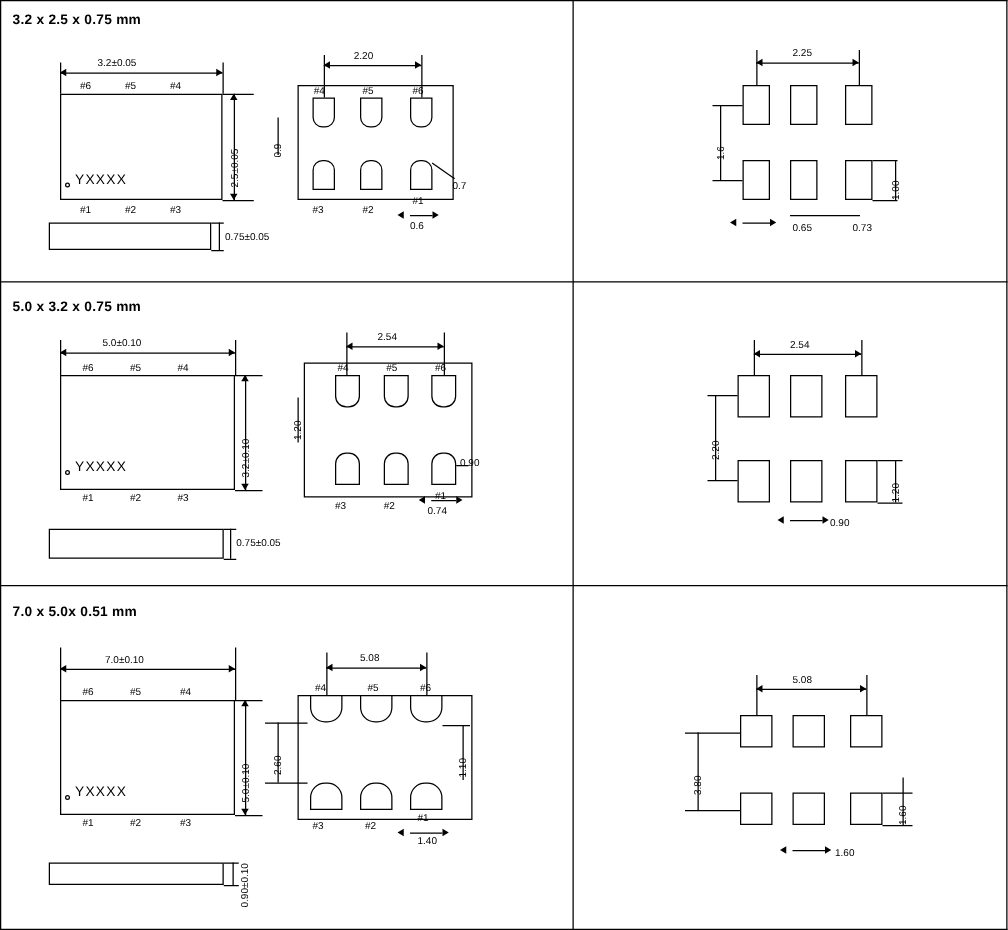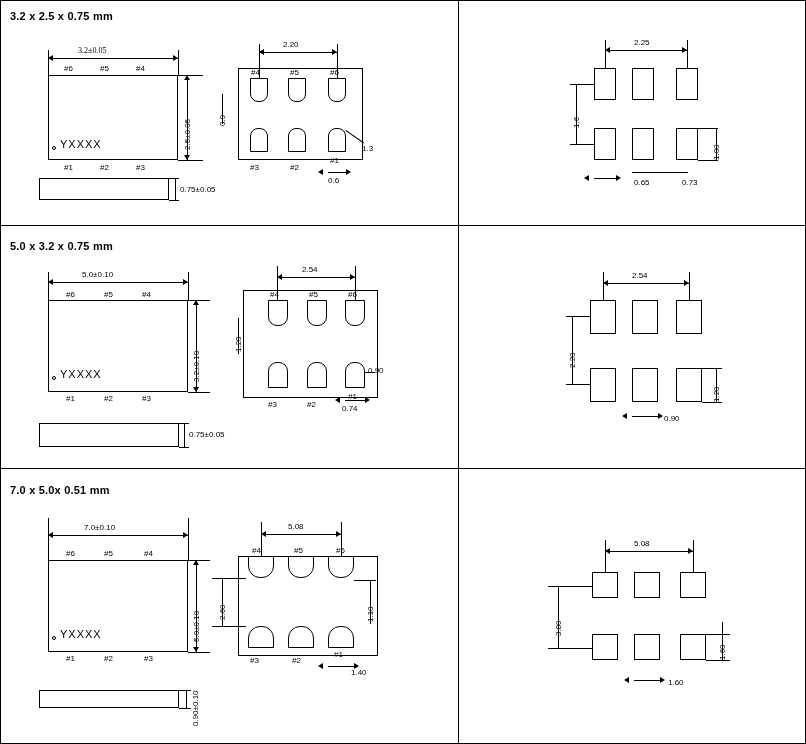--- a/index.html
+++ b/index.html
@@ -61,21 +61,21 @@
 
   <div class="box" style="left:48px;top:75px;width:130px;height:85px;"></div>
   <div class="dot" style="left:52px;top:146px;"></div>
   <div class="ymark" style="left:60px;top:138px;">YXXXX</div>
 
   <div class="ext" style="left:48px;top:50px;width:1px;height:25px;"></div>
   <div class="ext" style="left:178px;top:50px;width:1px;height:25px;"></div>
   <div class="hdim" style="left:48px;top:58px;width:130px;"></div>
   <div class="ah ah-l" style="left:48px;top:55px;"></div>
   <div class="ah ah-r" style="left:173px;top:55px;"></div>
-  <div class="lbl" style="left:78px;top:46px;font-family:Liberation Serif, serif;">3.2±0.05</div>
+  <div class="lbl" style="left:78px;top:46px;">3.2±0.05</div>
 
   <div class="ext" style="left:178px;top:75px;width:25px;height:1px;"></div>
   <div class="ext" style="left:178px;top:160px;width:25px;height:1px;"></div>
   <div class="vdim" style="left:187px;top:75px;height:85px;"></div>
   <div class="ah ah-u" style="left:184px;top:75px;"></div>
   <div class="ah ah-d" style="left:184px;top:155px;"></div>
   <div class="lbl" style="left:183px;top:150px;transform:rotate(-90deg);transform-origin:0 0;">2.5±0.05</div>
 
   <div class="lbl" style="left:64px;top:64px;">#6</div>
   <div class="lbl" style="left:100px;top:64px;">#5</div>
@@ -109,21 +109,21 @@
   <div class="ext" style="left:337px;top:44px;width:1px;height:34px;"></div>
   <div class="hdim" style="left:259px;top:52px;width:78px;"></div>
   <div class="ah ah-l" style="left:259px;top:49px;"></div>
   <div class="ah ah-r" style="left:332px;top:49px;"></div>
   <div class="lbl" style="left:283px;top:40px;">2.20</div>
 
   <div class="vdim" style="left:222px;top:94px;height:30px;"></div>
   <div class="lbl" style="left:218px;top:126px;transform:rotate(-90deg);transform-origin:0 0;">0.9</div>
 
   <div class="ext" style="left:346px;top:130px;width:22px;height:1px;transform:rotate(35deg);transform-origin:0 0;"></div>
-  <div class="lbl" style="left:362px;top:144px;">1.3</div>
+  <div class="lbl" style="left:362px;top:144px;">0.7</div>
 
   <div class="hdim" style="left:328px;top:172px;width:18px;"></div>
   <div class="ah ah-l" style="left:318px;top:169px;"></div>
   <div class="ah ah-r" style="left:346px;top:169px;"></div>
   <div class="lbl" style="left:328px;top:176px;">0.6</div>
 
   <div class="pad" style="left:594px;top:68px;width:22px;height:32px;"></div>
   <div class="pad" style="left:632px;top:68px;width:22px;height:32px;"></div>
   <div class="pad" style="left:676px;top:68px;width:22px;height:32px;"></div>
   <div class="pad" style="left:594px;top:128px;width:22px;height:32px;"></div>
@@ -309,21 +309,21 @@
   <div class="vdim" style="left:222px;top:578px;height:48px;"></div>
   <div class="lbl" style="left:218px;top:620px;transform:rotate(-90deg);transform-origin:0 0;">2.60</div>
 
   <div class="ext" style="left:354px;top:580px;width:22px;height:1px;"></div>
   <div class="vdim" style="left:370px;top:580px;height:44px;"></div>
   <div class="lbl" style="left:366px;top:622px;transform:rotate(-90deg);transform-origin:0 0;">1.10</div>
 
   <div class="hdim" style="left:328px;top:666px;width:26px;"></div>
   <div class="ah ah-l" style="left:318px;top:663px;"></div>
   <div class="ah ah-r" style="left:354px;top:663px;"></div>
-  <div class="lbl" style="left:334px;top:668px;margin-left:17px;">1.40</div>
+  <div class="lbl" style="left:334px;top:668px;">1.40</div>
 
   <div class="pad" style="left:592px;top:572px;width:26px;height:26px;"></div>
   <div class="pad" style="left:634px;top:572px;width:26px;height:26px;"></div>
   <div class="pad" style="left:680px;top:572px;width:26px;height:26px;"></div>
   <div class="pad" style="left:592px;top:634px;width:26px;height:26px;"></div>
   <div class="pad" style="left:634px;top:634px;width:26px;height:26px;"></div>
   <div class="pad" style="left:680px;top:634px;width:26px;height:26px;"></div>
 
   <div class="ext" style="left:605px;top:540px;width:1px;height:32px;"></div>
   <div class="ext" style="left:693px;top:540px;width:1px;height:32px;"></div>

